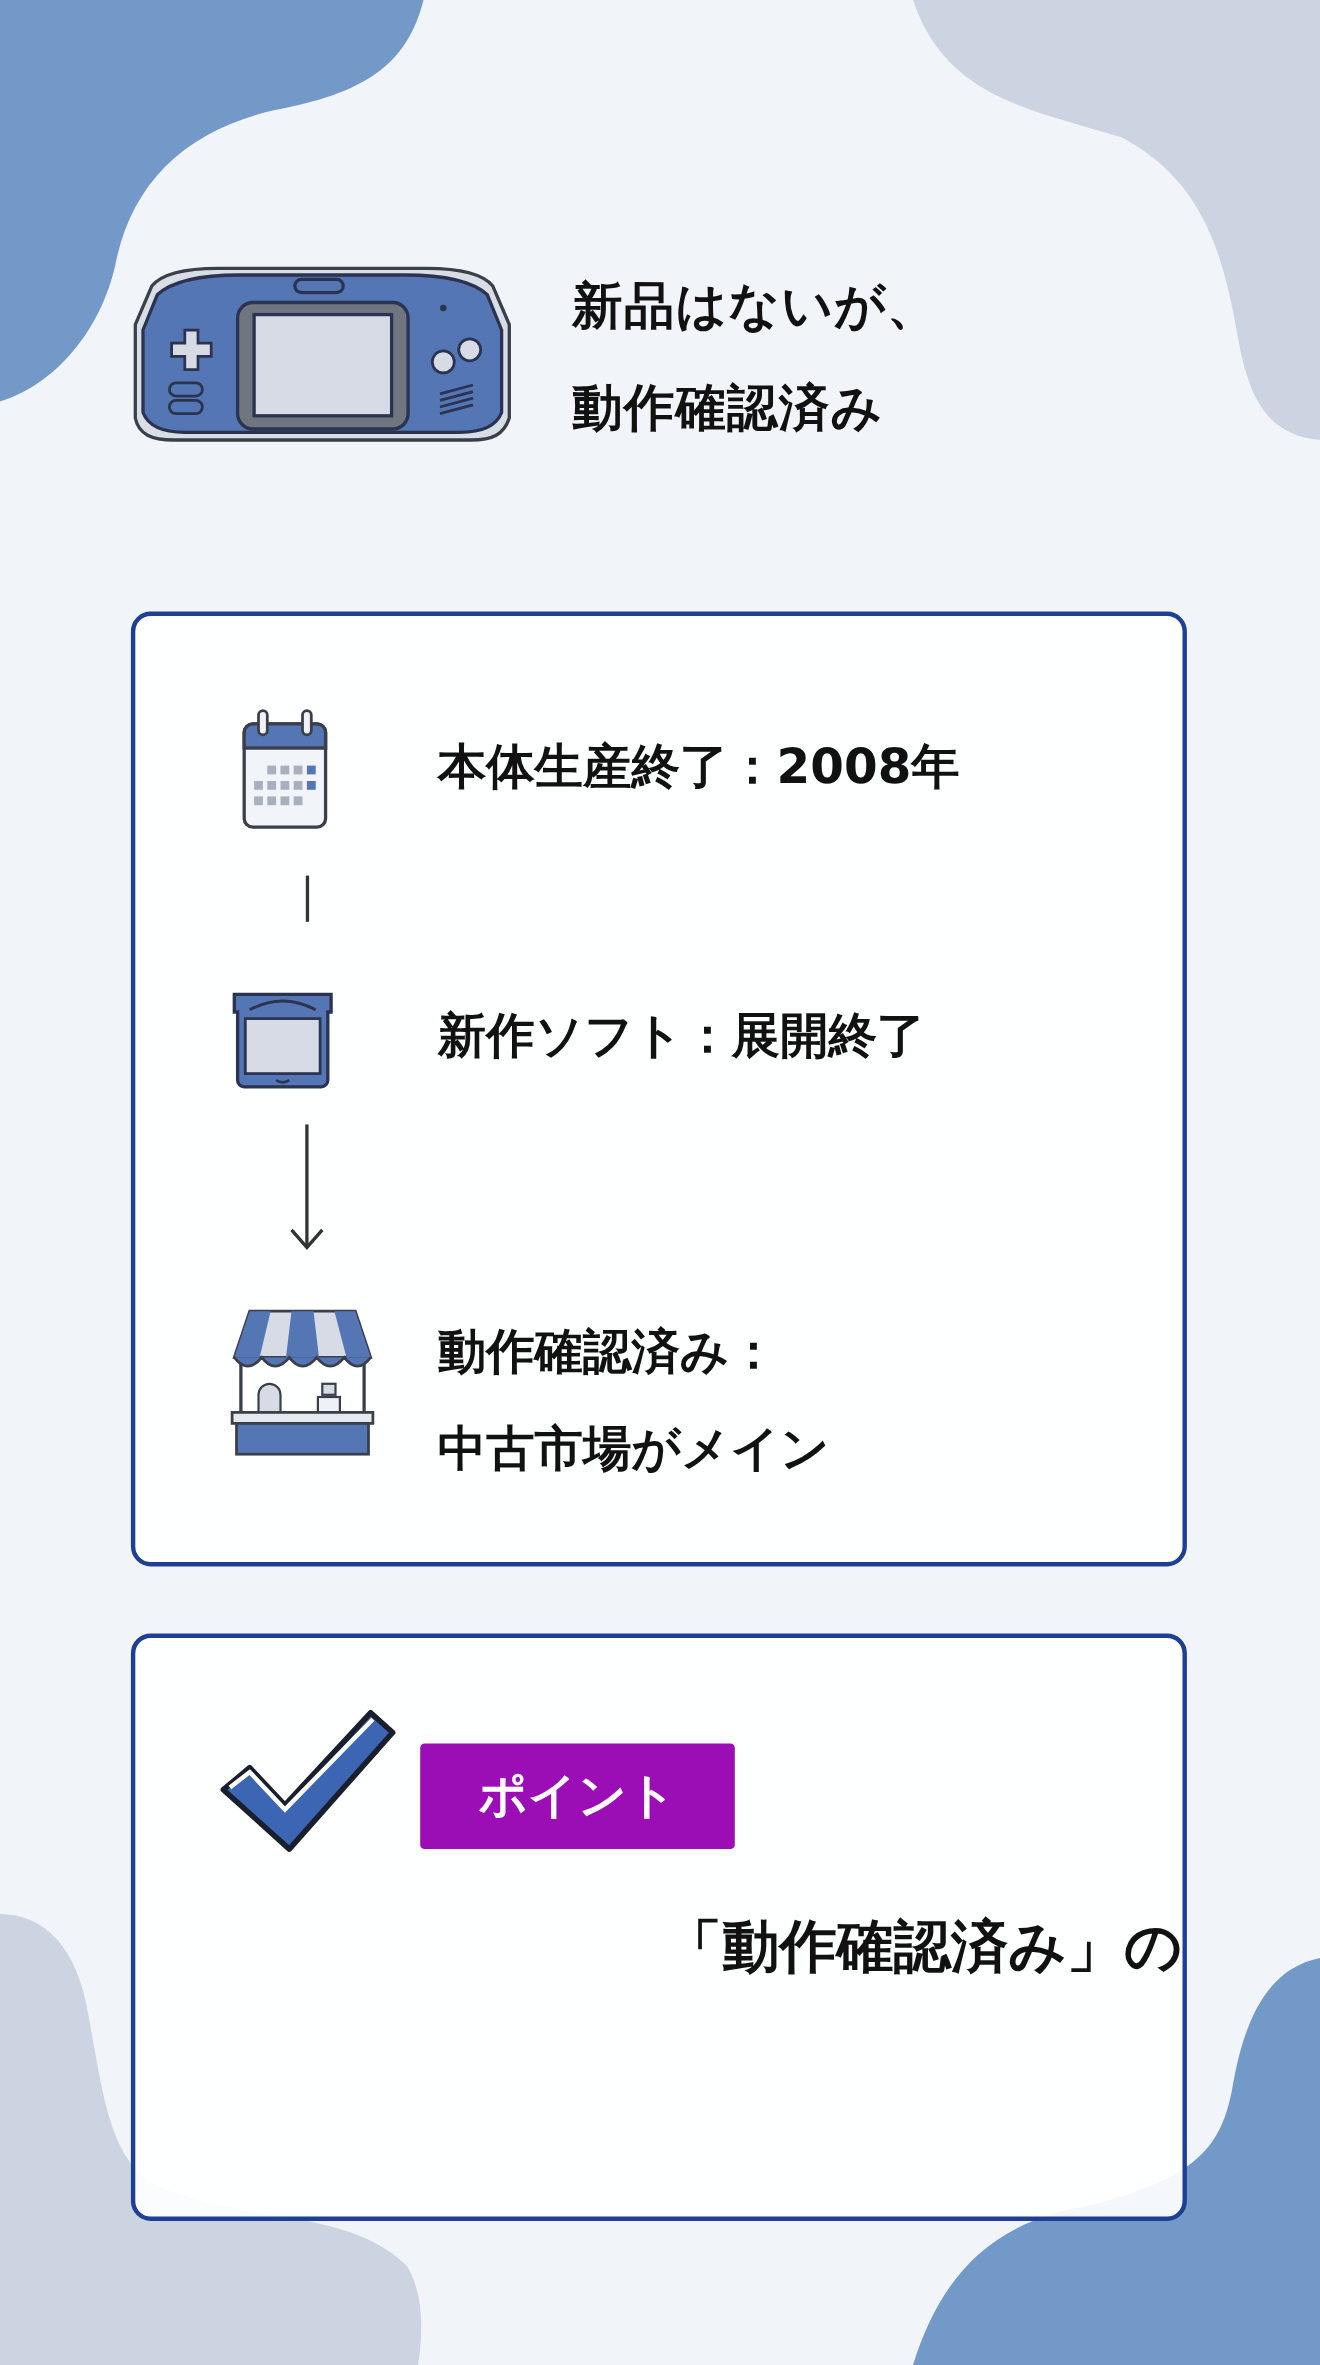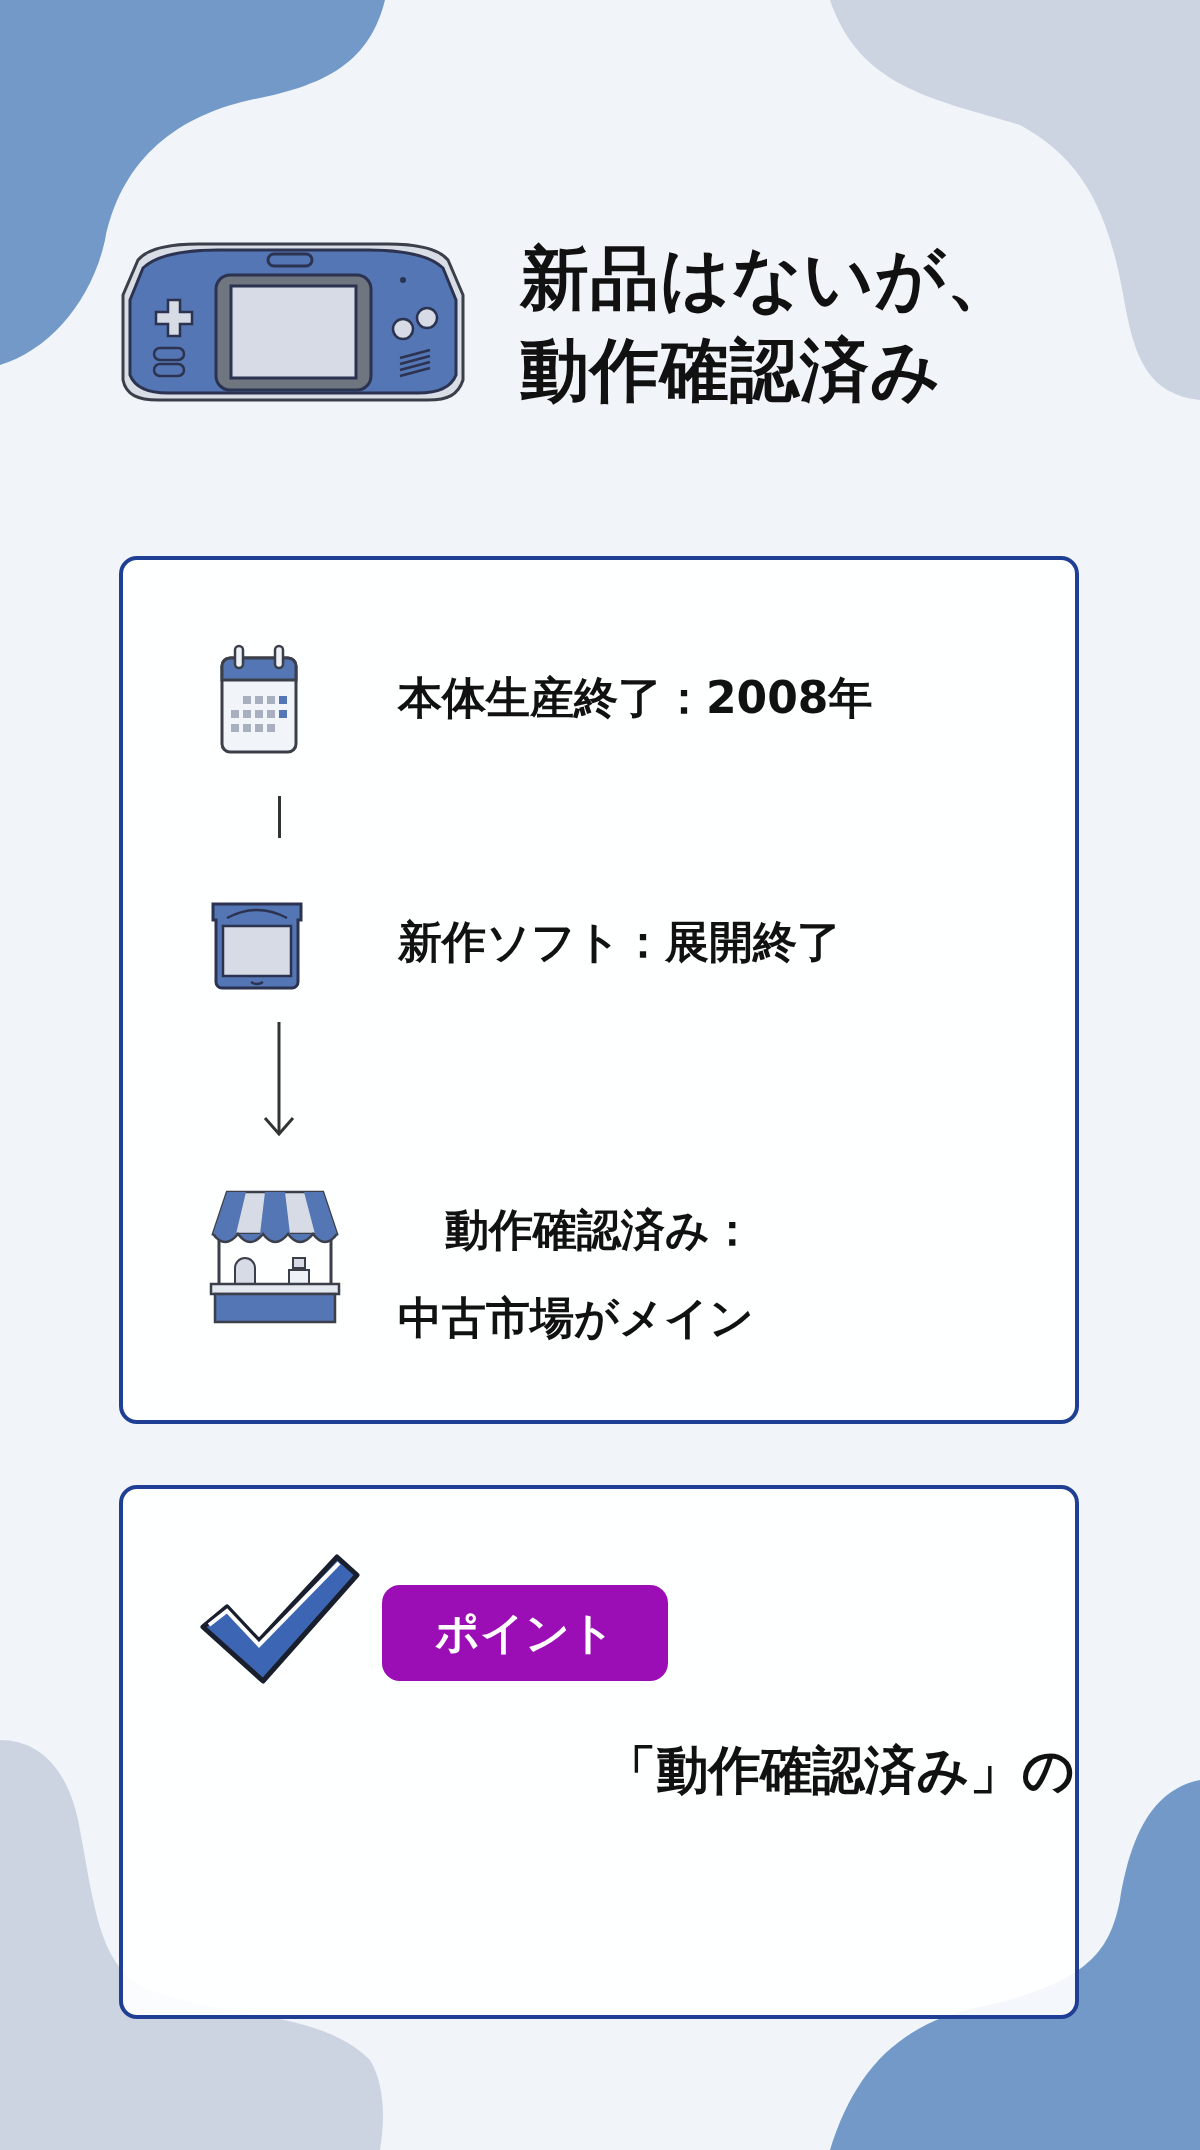--- a/index.html
+++ b/index.html
@@ -6,36 +6,36 @@
   body {
     width: 1200px; height: 2150px; position: relative; overflow: hidden;
     background: #f1f5fa;
     font-family: "DejaVu Sans", "Liberation Sans", sans-serif;
     color: #111;
   }
   .blob { position: absolute; }
   .hero-icon { position: absolute; left: 118px; top: 230px; width: 350px; height: 180px; }
   .hero-title {
     position: absolute; left: 520px; top: 232px; width: 640px;
-    font-size: 69px; font-weight: bold; line-height: 92px; letter-spacing: 1px;
+    font-size: 46px; font-weight: bold; line-height: 92px; letter-spacing: 1px;
   }
   .card {
     position: absolute; left: 119px; width: 960px;
     background: rgba(255,255,255,0.92);
     border: 4px solid #1f3f94; border-radius: 18px; box-sizing: border-box;
   }
-  .card-timeline { top: 556px; height: 868px; text-align: right; }
+  .card-timeline { top: 556px; height: 868px; }
   .card-point { top: 1485px; height: 534px; }
   .tl-icon { position: absolute; }
   .tl-text { position: absolute; left: 275px; font-size: 44px; font-weight: bold; line-height: 64px; }
   .connector { position: absolute; left: 155px; width: 3px; background: #333; }
   .point-check { position: absolute; left: 66px; top: 52px; width: 176px; height: 150px; }
   .point-badge {
     position: absolute; left: 259px; top: 96px; width: 286px; height: 96px;
-    background: #9b0db5; border-radius: 18px; color: #fff;
+    background: #9b0db5; border-radius: 4px; color: #fff;
     font-size: 44px; font-weight: bold; text-align: center; line-height: 96px;
   }
   .point-text {
     position: absolute; left: 0; right: 0; top: 232px; text-align: right;
     font-size: 52px; font-weight: bold; line-height: 98px;
   }
 </style>
 </head>
 <body>
 

